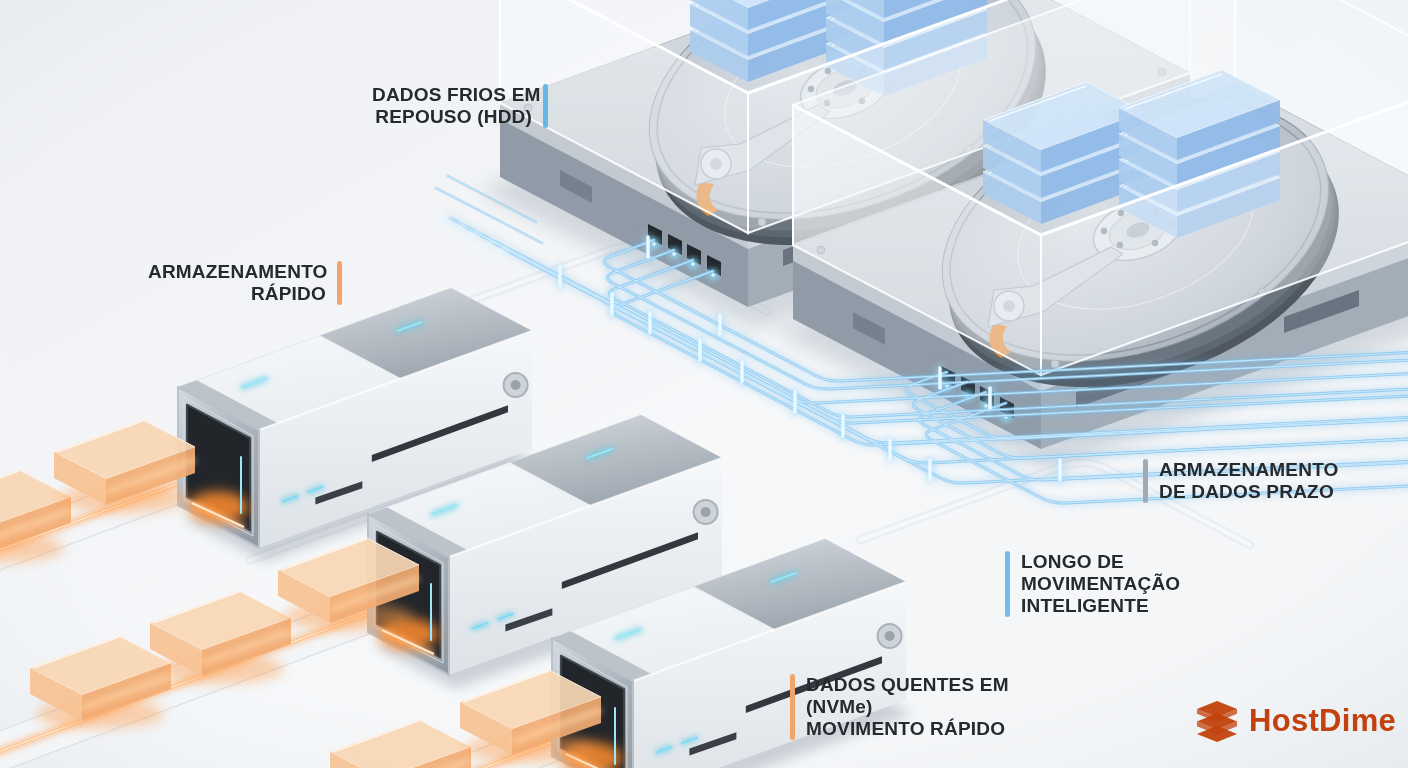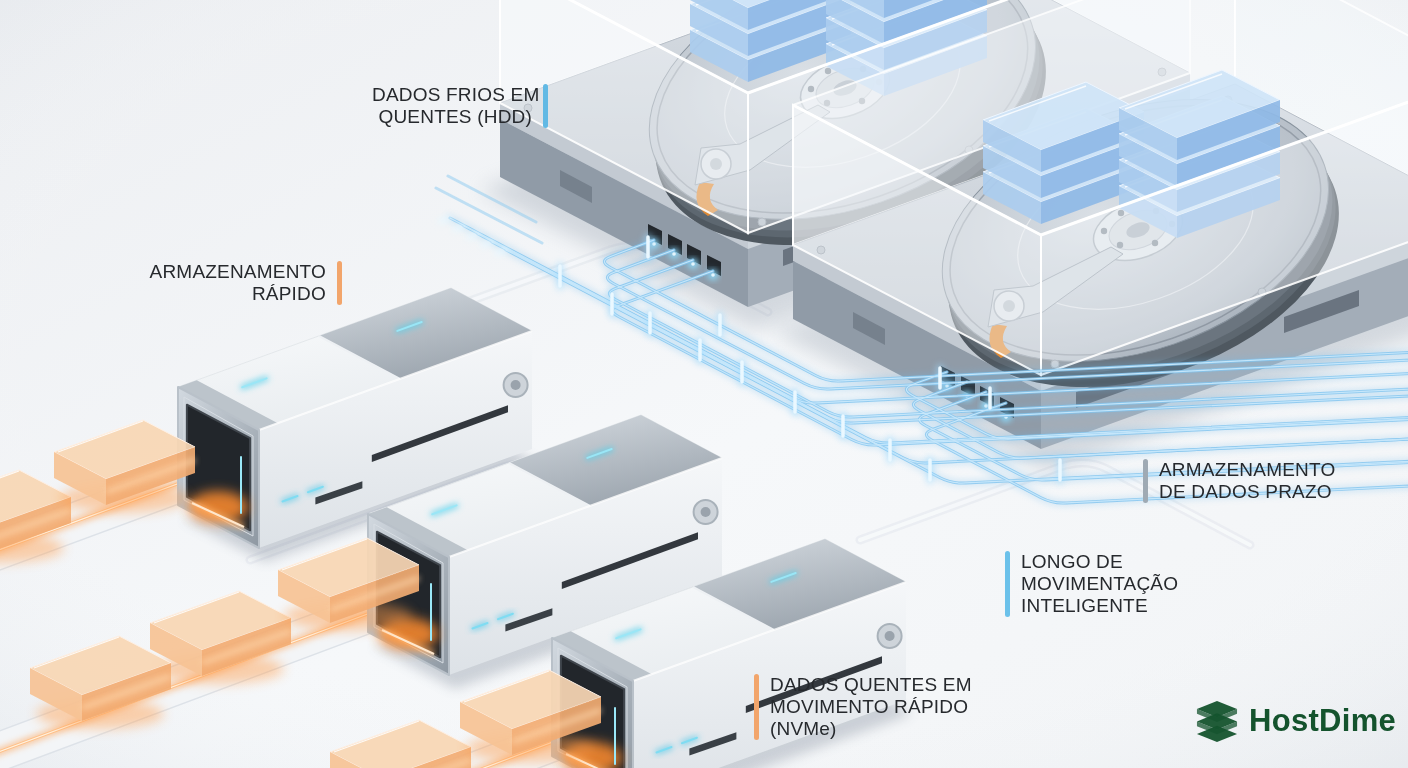--- a/index.html
+++ b/index.html
@@ -4,33 +4,33 @@
 <style>
   html,body{margin:0;padding:0}
   body{
     width:1408px;height:768px;overflow:hidden;position:relative;
     background:#f2f4f6;
     font-family:"Liberation Sans", sans-serif;
   }
   .scene{position:absolute;left:0;top:0;width:1408px;height:768px}
   .label{
     position:absolute;display:flex;gap:11px;align-items:stretch;
-    color:#26292d;font-weight:400;font-size:19px;line-height:22px;
+    color:#26292d;font-weight:700;font-size:19px;line-height:22px;
     letter-spacing:.2px;white-space:nowrap;
   }
   .label .txt div{white-space:nowrap}
   .label .bar{width:5px;border-radius:3px;flex:0 0 auto}
   .label.right .txt{text-align:right}
   .lbl-cold{left:372px;top:84px}
   .lbl-cold .txt{width:160px}
   .lbl-fast{left:148px;top:261px}
   .lbl-fast .txt{width:178px}
   .lbl-long{left:1143px;top:459px}
   .lbl-net{left:1005px;top:551px}
-  .lbl-hot{left:754px;top:674px}
+  .lbl-hot{left:790px;top:674px}
   .logo{
     position:absolute;left:1194px;top:700px;display:flex;align-items:center;gap:9px;
   }
   .logo .logo-txt{font-size:31px;font-weight:700;letter-spacing:.3px}
 </style>
 </head>
 <body>
 
 <svg class="scene" width="1408" height="768" viewBox="0 0 1408 768" xmlns="http://www.w3.org/2000/svg">
   <defs>
@@ -315,21 +315,21 @@
   <g>
     <use href="#oslab" x="54" y="452"></use>
     <use href="#oslab" x="278" y="570"></use>
     <use href="#oslab" x="460" y="702"></use>
   </g>
 </svg>
 
 <div class="label right lbl-cold">
   <div class="txt">
     <div>DADOS FRIOS EM</div>
-    <div>QUENTES (HDD)</div>
+    <div>REPOUSO (HDD)</div>
   </div>
   <div class="bar" style="background: rgb(98, 185, 228);"></div>
 </div>
 
 <div class="label right lbl-fast">
   <div class="txt">
     <div>ARMAZENAMENTO</div>
     <div>RÁPIDO</div>
   </div>
   <div class="bar" style="background: rgb(242, 165, 107);"></div>
@@ -349,26 +349,26 @@
     <div>LONGO DE</div>
     <div>MOVIMENTAÇÃO</div>
     <div>INTELIGENTE</div>
   </div>
 </div>
 
 <div class="label lbl-hot">
   <div class="bar" style="background: rgb(242, 165, 107);"></div>
   <div class="txt">
     <div>DADOS QUENTES EM</div>
+    <div>(NVMe)</div>
     <div>MOVIMENTO RÁPIDO</div>
-    <div>(NVMe)</div>
-  </div>
-</div>
-
-<div class="logo" style="color: #14532d;">
+  </div>
+</div>
+
+<div class="logo" style="color: #c2410c;">
   <svg width="46" height="42" viewBox="0 0 48 44">
     <g fill="currentColor">
       <path d="M24,1 L45,9.5 L24,18 L3,9.5 Z" opacity="0.95"></path>
       <path d="M3,9.5 L3,14.5 L24,23 L45,14.5 L45,9.5 L24,18 Z" opacity="0.75"></path>
       <path d="M24,14 L45,22.5 L24,31 L3,22.5 Z" opacity="0.95"></path>
       <path d="M3,22.5 L3,27.5 L24,36 L45,27.5 L45,22.5 L24,31 Z" opacity="0.75"></path>
       <path d="M24,27 L45,35.5 L24,44 L3,35.5 Z" opacity="0.95"></path>
     </g>
   </svg>
   <span class="logo-txt">HostDime</span>

